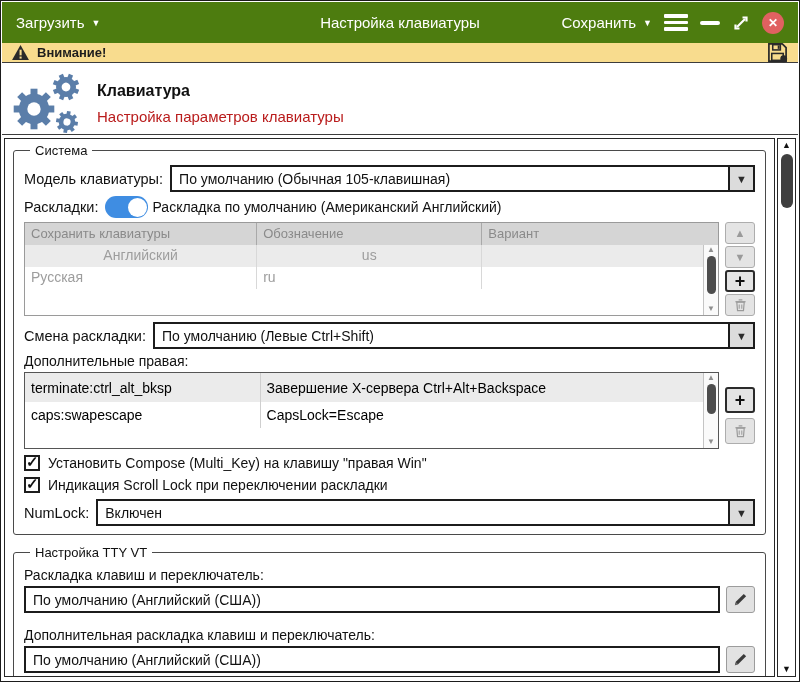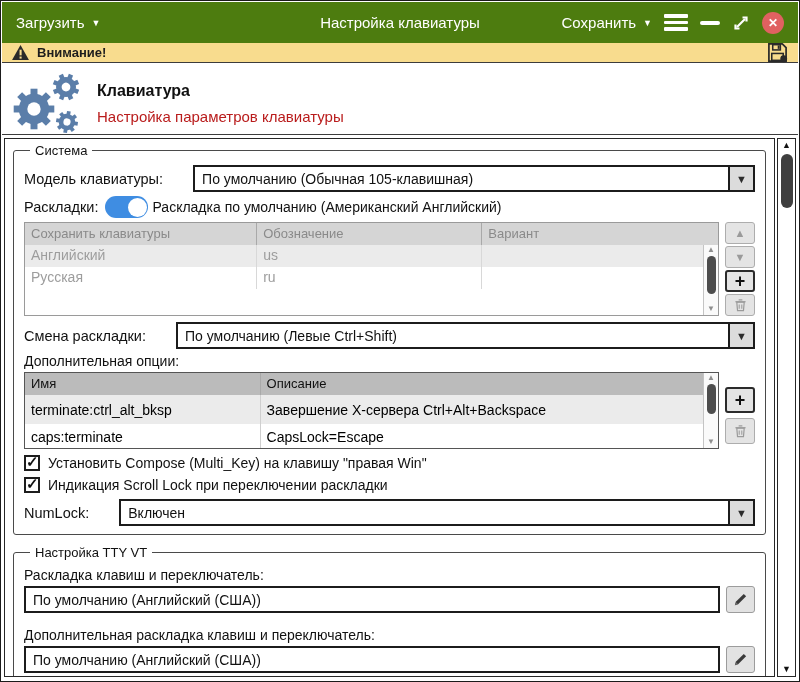--- a/index.html
+++ b/index.html
@@ -52,21 +52,21 @@
     position:absolute; left:3px; top:137px; width:771px; bottom:4px;
     border:1px solid #262626; background:#fff; overflow:hidden; padding:2px 4px;
   }
   fieldset { border:1px solid #4a4a4a; border-radius:3px; margin:2px 4px 8px 4px; padding:3px 10px 8px 10px; }
   legend { font-size:13px; color:#111; padding:0 5px; margin-left:6px; }
 
   .row { display:flex; align-items:center; margin:4px 0; }
   .lbl { font-size:14.5px; color:#111; margin-right:7px; white-space:nowrap; }
 
   
-  .combo { flex:1; height:27px; border:2px solid #1c1c1c; background:#fff; display:flex; align-items:stretch;margin-left:23px; }
+  .combo { flex:1; height:27px; border:2px solid #1c1c1c; background:#fff; display:flex; align-items:stretch; }
   .combo-text { flex:1; display:flex; align-items:center; padding:0 7px; font-size:14px; color:#111; white-space:nowrap; overflow:hidden; }
   .combo-btn { width:25px; background:#dcdcdc; border-left:2px solid #1c1c1c; display:flex; align-items:center; justify-content:center; font-size:11px; color:#2c2c2c; }
 
   
   .toggle { width:43px; height:22px; border-radius:11px; background:#3f8de2; position:relative; flex:0 0 auto; }
   .toggle .knob { position:absolute; top:1.5px; right:1.5px; width:19px; height:19px; border-radius:50%; background:#fff; }
   .toggle-text { font-size:14px; color:#111; margin-left:4px; }
 
   
   .tbl-row { display:flex; gap:6px; align-items:flex-start; margin:2px 0 6px 0; }
@@ -75,21 +75,21 @@
   .t-head { display:flex; height:22px; }
   .t1 .t-head { background:#d5d5d5; }
   .t2 .t-head { background:#bbbbbb; }
   .t-hcell { font-size:13px; padding:3px 6px; border-right:1px solid #a9a9a9; white-space:nowrap; overflow:hidden; }
   .t1 .t-hcell { color:#8a8a8a; }
   .t2 .t-hcell { color:#111; }
   .t-body-row { display:flex; }
   .t-cell { font-size:14px; padding:2px 6px; white-space:nowrap; overflow:hidden; }
   .t1 .t-cell { color:#9d9d9d; height:22px; }
   .t2 .t-cell { color:#000000; display:flex; align-items:center; }
-  .r-gray { background:#ebebeb; }
+  .r-gray { background:#ebebeb;text-align:center; }
   .r-white { background:#ffffff; }
   .c1a{width:33.5%; border-right:1px solid #d8d8d8;} .c1b{width:32.5%; border-right:1px solid #d8d8d8;} .c1c{flex:1; border-right:none;}
   .h1a{width:33.5%;} .h1b{width:32.5%;} .h1c{flex:1; border-right:none;}
   .c2a{width:34%; border-right:1px solid #cfcfcf;} .c2b{flex:1; border-right:none;}
   .h2a{width:34%;} .h2b{flex:1; border-right:none;}
 
   
   .t-scroll { position:absolute; right:0; width:15px; background:#fafafa; border-left:1px solid #c4c4c4; display:flex; flex-direction:column; align-items:center; }
   .t1 .t-scroll { top:22px; bottom:0; }
   .t2 .t-scroll { top:0; bottom:0; }
@@ -280,34 +280,30 @@
       <div class="row">
         <span class="lbl">Смена раскладки:</span>
         <div class="combo">
           <span class="combo-text">По умолчанию (Левые Ctrl+Shift)</span>
           <span class="combo-btn">
               <span>▼</span>
             </span>
         </div>
       </div>
 
-      <div class="f-lbl">Дополнительная опции:</div>
+      <div class="f-lbl">Дополнительные правая:</div>
 
       <div class="tbl-row">
         <div class="tbl t2 enabled" style="height:77px;">
-          <div class="t-head">
-            <div class="t-hcell h2a">Имя</div>
-            <div class="t-hcell h2b">Описание</div>
-          </div>
           <div class="t-body-row r-gray" style="height:29px;">
             <div class="t-cell c2a">terminate:ctrl_alt_bksp</div>
             <div class="t-cell c2b">Завершение X-сервера Ctrl+Alt+Backspace</div>
           </div>
           <div class="t-body-row r-white" style="height:26px;">
-            <div class="t-cell c2a">caps:terminate</div>
+            <div class="t-cell c2a">caps:swapescape</div>
             <div class="t-cell c2b">CapsLock=Escape</div>
           </div>
           <div class="t-scroll">
             <span class="arr">▲</span>
             <div class="thumb" style="height:30px;"></div>
             <div class="spacer"></div>
             <span class="arr">▼</span>
           </div>
         </div>
         <div class="side-col offset">

